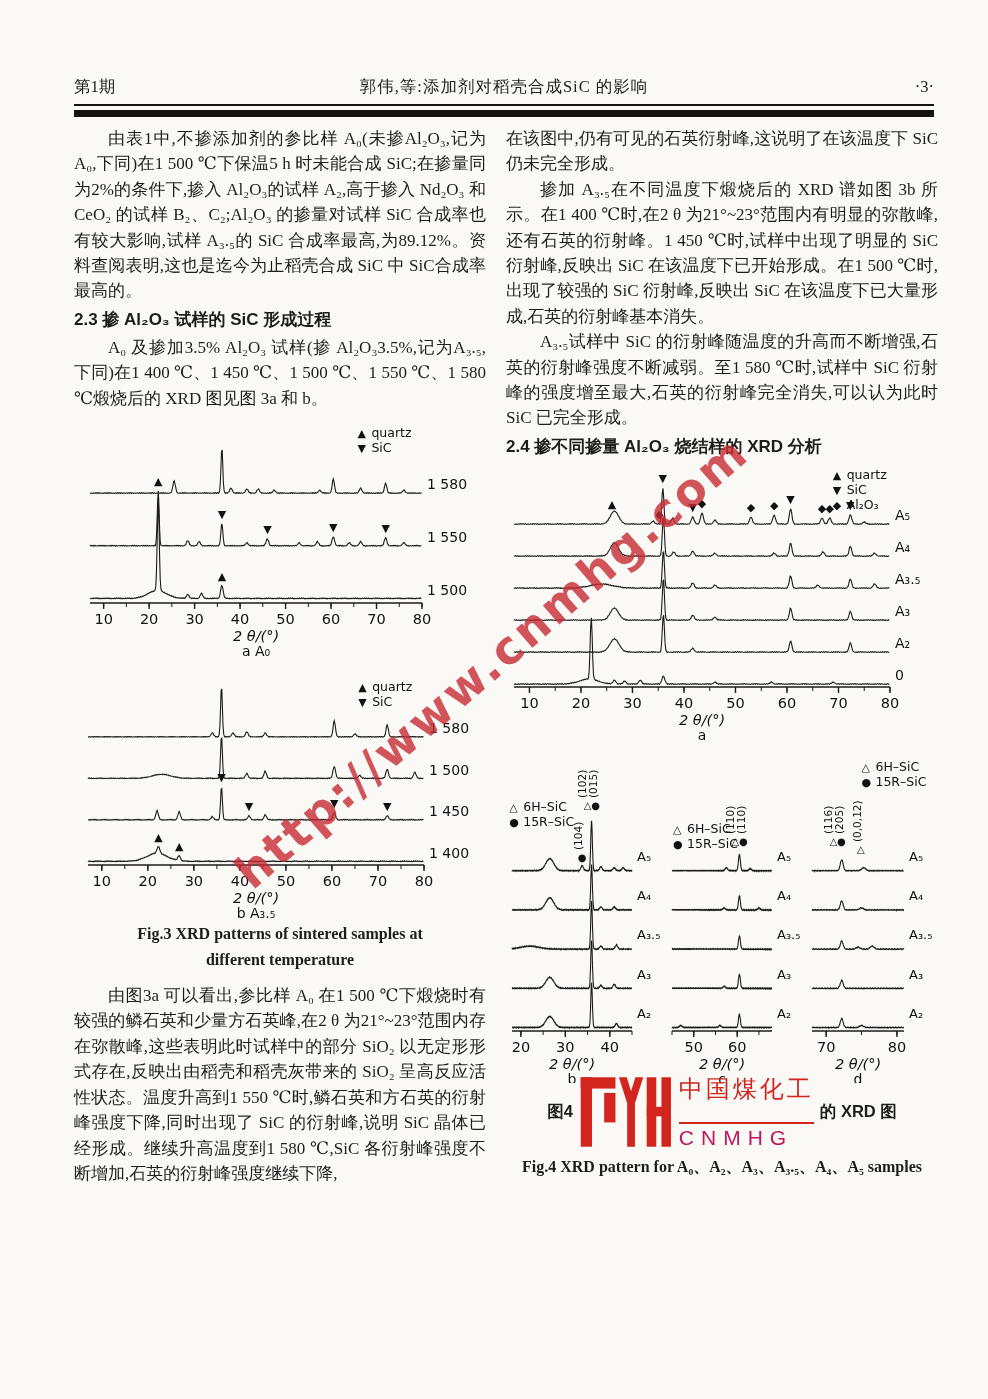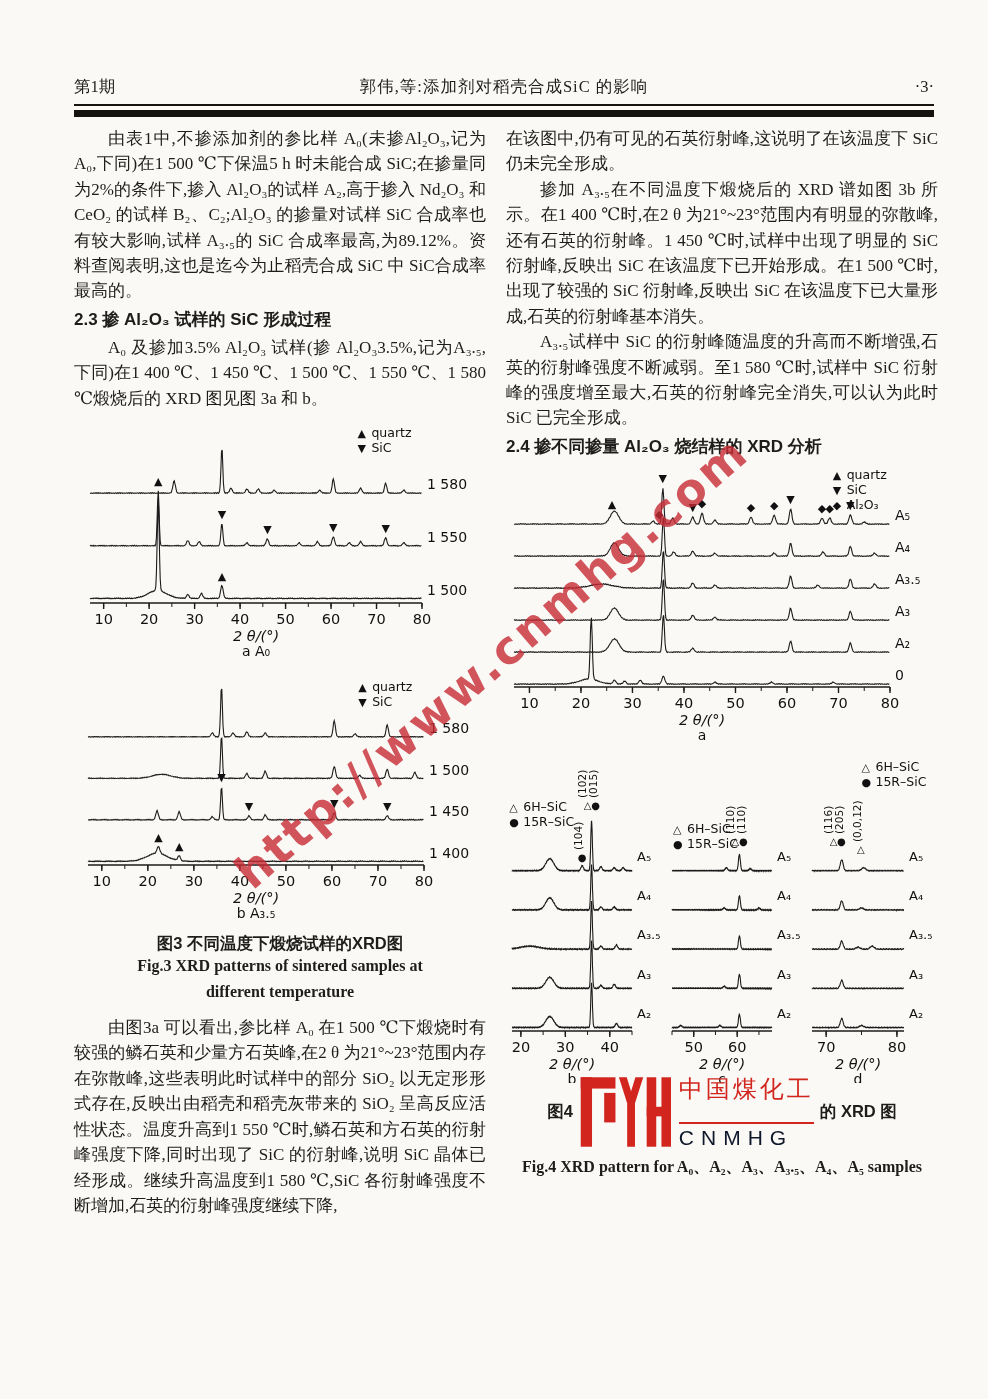--- a/index.html
+++ b/index.html
@@ -47,21 +47,21 @@
   .fig3-pad{margin-bottom:6px;margin-top:8px;}
   
   .fig4cap{display:flex;align-items:center;justify-content:center;margin-top:-14px;position:relative;}
   .fig4cap .zh{font-size:16.5px;font-weight:bold;font-family:"Liberation Sans","DejaVu Sans",sans-serif;}
   .logo{display:flex;align-items:center;margin:0 6px;}
   .logo-mark{width:92px;height:86px;margin-right:8px;}
   .logo-text{display:flex;flex-direction:column;align-items:flex-start;}
   .logo-zh{font-size:24px;letter-spacing:3px;color:#d2251e;
     border-bottom:2px solid #d2251e;padding-bottom:17px;
     font-family:"Liberation Sans","DejaVu Sans",sans-serif;}
-  .logo-en{font-size:21px;letter-spacing:7px;color:#0f172a;margin-top:2px;
+  .logo-en{font-size:21px;letter-spacing:7px;color:#be185d;margin-top:2px;
     font-family:"Liberation Sans","DejaVu Sans",sans-serif;}
   
   .watermark{
     position:absolute;left:242px;top:852px;
     transform:rotate(-41deg);transform-origin:0 50%;
     font-size:46px;font-weight:600;letter-spacing:3px;
     color:rgba(199,42,52,0.80);
     font-family:"DejaVu Sans",sans-serif;
     pointer-events:none;white-space:nowrap;
   }
@@ -187,21 +187,20 @@
             <path d="M350,198L350,204" stroke="#1b1b1b" stroke-width="1.4"></path>
             <text x="350" y="219" font-size="14.5" text-anchor="middle" fill="#111">80</text>
             <text x="182" y="236" font-size="14.5" text-anchor="middle" fill="#111" font-style="italic">2 θ/(°)</text>
             <text x="182" y="251" font-size="14" text-anchor="middle" fill="#111">b  A₃.₅</text>
             <text x="284.2" y="24" font-size="11" fill="#111">▲</text>
             <text x="298.2" y="24" font-size="12.5" fill="#111">quartz</text>
             <text x="284.2" y="39" font-size="11" fill="#111">▼</text>
             <text x="298.2" y="39" font-size="12.5" fill="#111">SiC</text>
           </svg></div>
 
-      <div class="caption-zh">图3  不同温度下煅烧试样的XRD图</div>
       <div class="caption-en">Fig.3  XRD patterns of sintered samples at</div>
       <div class="caption-en fig3-pad">different temperature</div>
 
       <p class="body" style="margin-top:14px;">由图3a 可以看出,参比样 A₀ 在1 500 ℃下煅烧时有较强的鳞石英和少量方石英峰,在2 θ 为21°~23°范围内存在弥散峰,这些表明此时试样中的部分 SiO₂ 以无定形形式存在,反映出由稻壳和稻壳灰带来的 SiO₂ 呈高反应活性状态。温度升高到1 550 ℃时,鳞石英和方石英的衍射峰强度下降,同时出现了 SiC 的衍射峰,说明 SiC 晶体已经形成。继续升高温度到1 580 ℃,SiC 各衍射峰强度不断增加,石英的衍射峰强度继续下降,</p>
     </div>
 
     <div class="col-right">
       <p class="body noindent">在该图中,仍有可见的石英衍射峰,这说明了在该温度下 SiC 仍未完全形成。</p>
       <p class="body">掺加 A₃.₅在不同温度下煅烧后的 XRD 谱如图 3b 所示。在1 400 ℃时,在2 θ 为21°~23°范围内有明显的弥散峰,还有石英的衍射峰。1 450 ℃时,试样中出现了明显的 SiC 衍射峰,反映出 SiC 在该温度下已开始形成。在1 500 ℃时,出现了较强的 SiC 衍射峰,反映出 SiC 在该温度下已大量形成,石英的衍射峰基本消失。</p>
       <p class="body">A₃.₅试样中 SiC 的衍射峰随温度的升高而不断增强,石英的衍射峰强度不断减弱。至1 580 ℃时,试样中 SiC 衍射峰的强度增至最大,石英的衍射峰完全消失,可以认为此时 SiC 已完全形成。</p>

